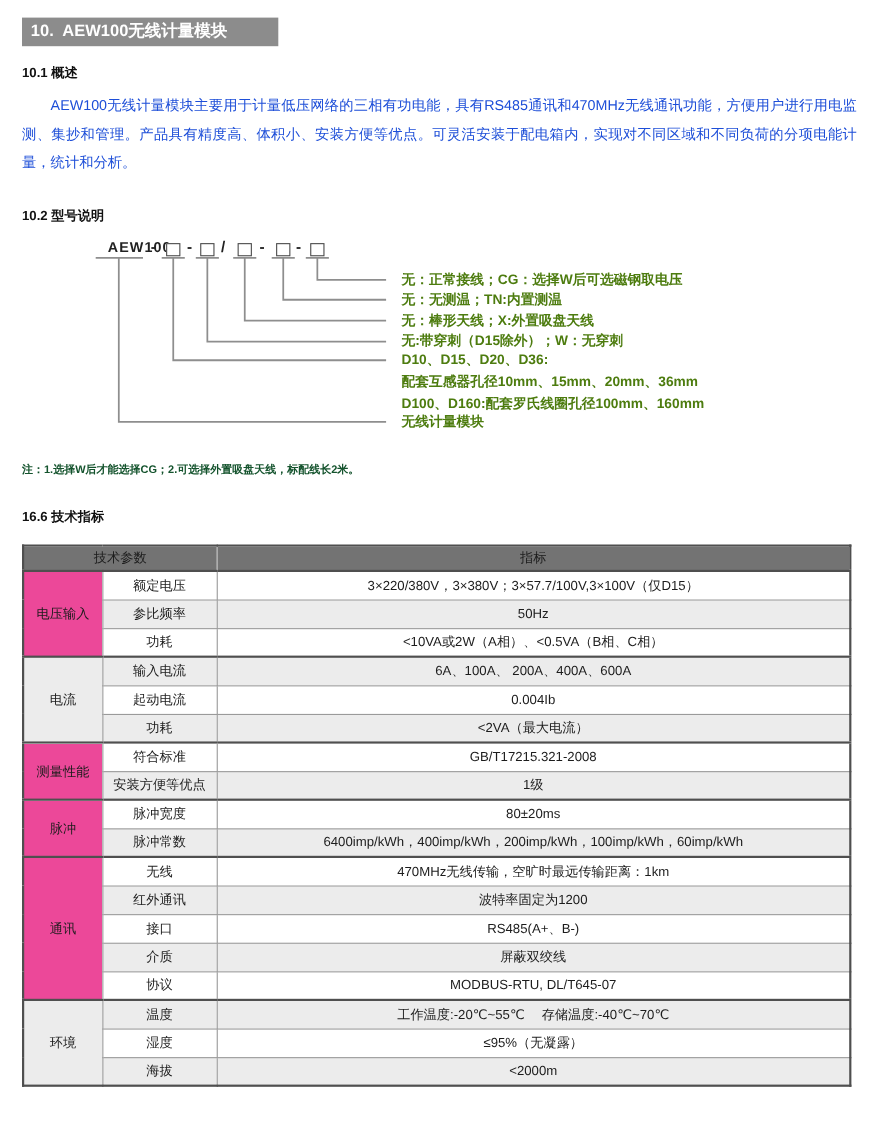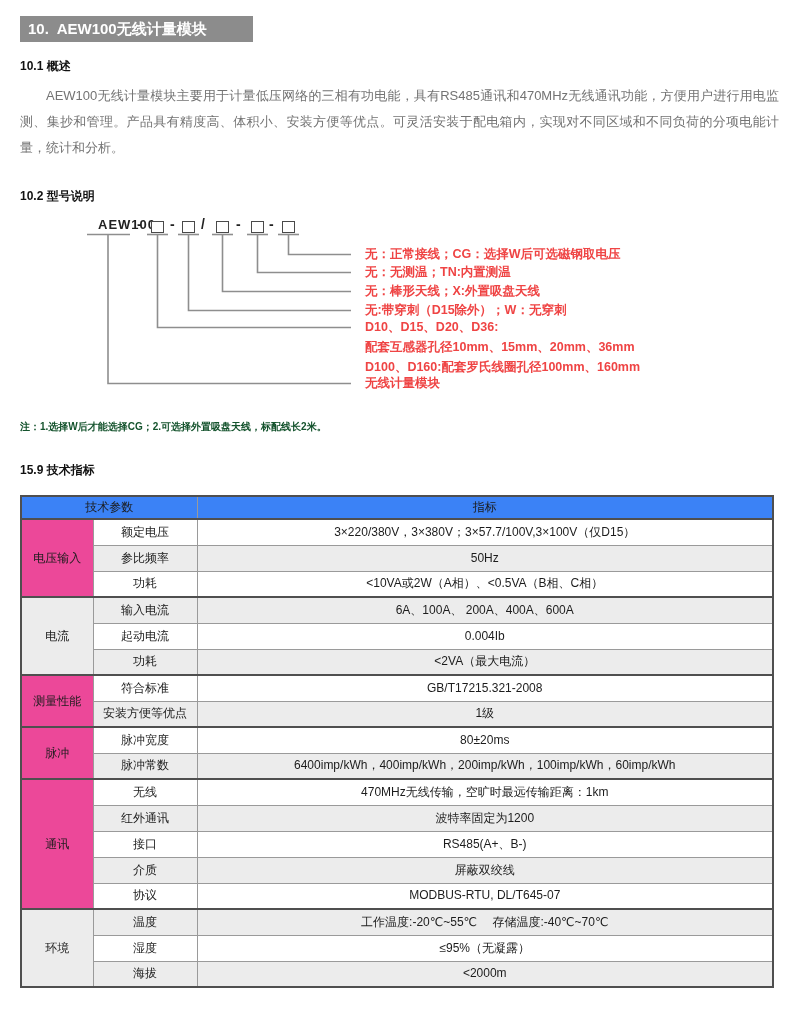--- a/index.html
+++ b/index.html
@@ -18,49 +18,49 @@
   }
   .chapter-bar span { white-space:pre; }
 
   h2.sec { font-size:12px; font-weight:bold; color:#111; margin:0; }
   #sec-overview { margin-top:16px; }
   #sec-model    { margin-top:27px; }
   #sec-specs    { margin-top:28px; }
 
   p.body-text {
     margin:8px 0 0 0; font-size:13px; line-height:26px;
-    text-align:justify; text-indent:2em; color:#737373;
+    text-align:justify; text-indent:2em; color:#1d4ed8;
   }
 
   
   .diagram { position:relative; margin:10px 0 0 55px; width:724px; height:190px; }
   .dlines  { position:absolute; left:0; top:0; }
   .mbase   { position:absolute; left:23px; top:2px; font-size:13px; font-weight:bold;
              letter-spacing:1px; color:#222; }
   .mbox    { position:absolute; top:6px; width:13px; height:12px;
              border:1.5px solid #4a4a4a; background:#fff; }
   .msep    { position:absolute; top:1px; font-size:14px; font-weight:bold; color:#222; }
   .mlabel  { position:absolute; left:290px; font-size:12.5px; font-weight:bold;
-             color:#ef4444; white-space:nowrap; }
+             color:#4d7c0f; white-space:nowrap; }
 
   .note { margin:15px 0 0 0; font-size:10px; color:#14532d; font-weight:bold; }
 
   
   .spec-table {
     border-collapse:collapse; width:754px; margin-top:16px;
     font-size:12px; color:#1c1c1c; table-layout:fixed;
   }
   .spec-table, .spec-table tr, .spec-table td, .spec-table th { border:1px solid #9a9a9a; }
   .spec-table { border:2px solid #4f4f4f; }
   .spec-table th, .spec-table td {
     text-align:center; vertical-align:middle;
     padding:0 4px; height:26px; line-height:1.25; font-weight:normal;
     overflow:hidden; white-space:nowrap;
   }
-  .spec-table thead th { background:#3b82f6; border-bottom:2px solid #4f4f4f; height:23px; }
+  .spec-table thead th { background:#737373; border-bottom:2px solid #4f4f4f; height:23px; }
   .spec-table tr.gstart td { border-top:2px solid #4f4f4f; }
   .spec-table tbody tr:nth-child(even) td { background:#ececec; }
   .spec-table td.cat { background:#ec4899; }
 </style>
 </head>
 <body>
 
 <div class="content">
 
   <div class="chapter-bar">
@@ -108,21 +108,21 @@
     <div class="mlabel" style="top:68px">无：棒形天线；X:外置吸盘天线</div>
     <div class="mlabel" style="top:87px">无:带穿刺（D15除外）；W：无穿刺</div>
     <div class="mlabel" style="top:104px">D10、D15、D20、D36:</div>
     <div class="mlabel" style="top:124px">配套互感器孔径10mm、15mm、20mm、36mm</div>
     <div class="mlabel" style="top:144px">D100、D160:配套罗氏线圈孔径100mm、160mm</div>
     <div class="mlabel" style="top:160px">无线计量模块</div>
   </div>
 
   <p class="note">注：1.选择W后才能选择CG；2.可选择外置吸盘天线，标配线长2米。</p>
 
-  <h2 class="sec" id="sec-specs">15.9 技术指标</h2>
+  <h2 class="sec" id="sec-specs">16.6 技术指标</h2>
 
   <table class="spec-table">
     <colgroup>
         <col style="width:72px">
         <col style="width:104px">
         <col>
       </colgroup>
     <thead>
       <tr>
         <th colspan="2">技术参数</th>

